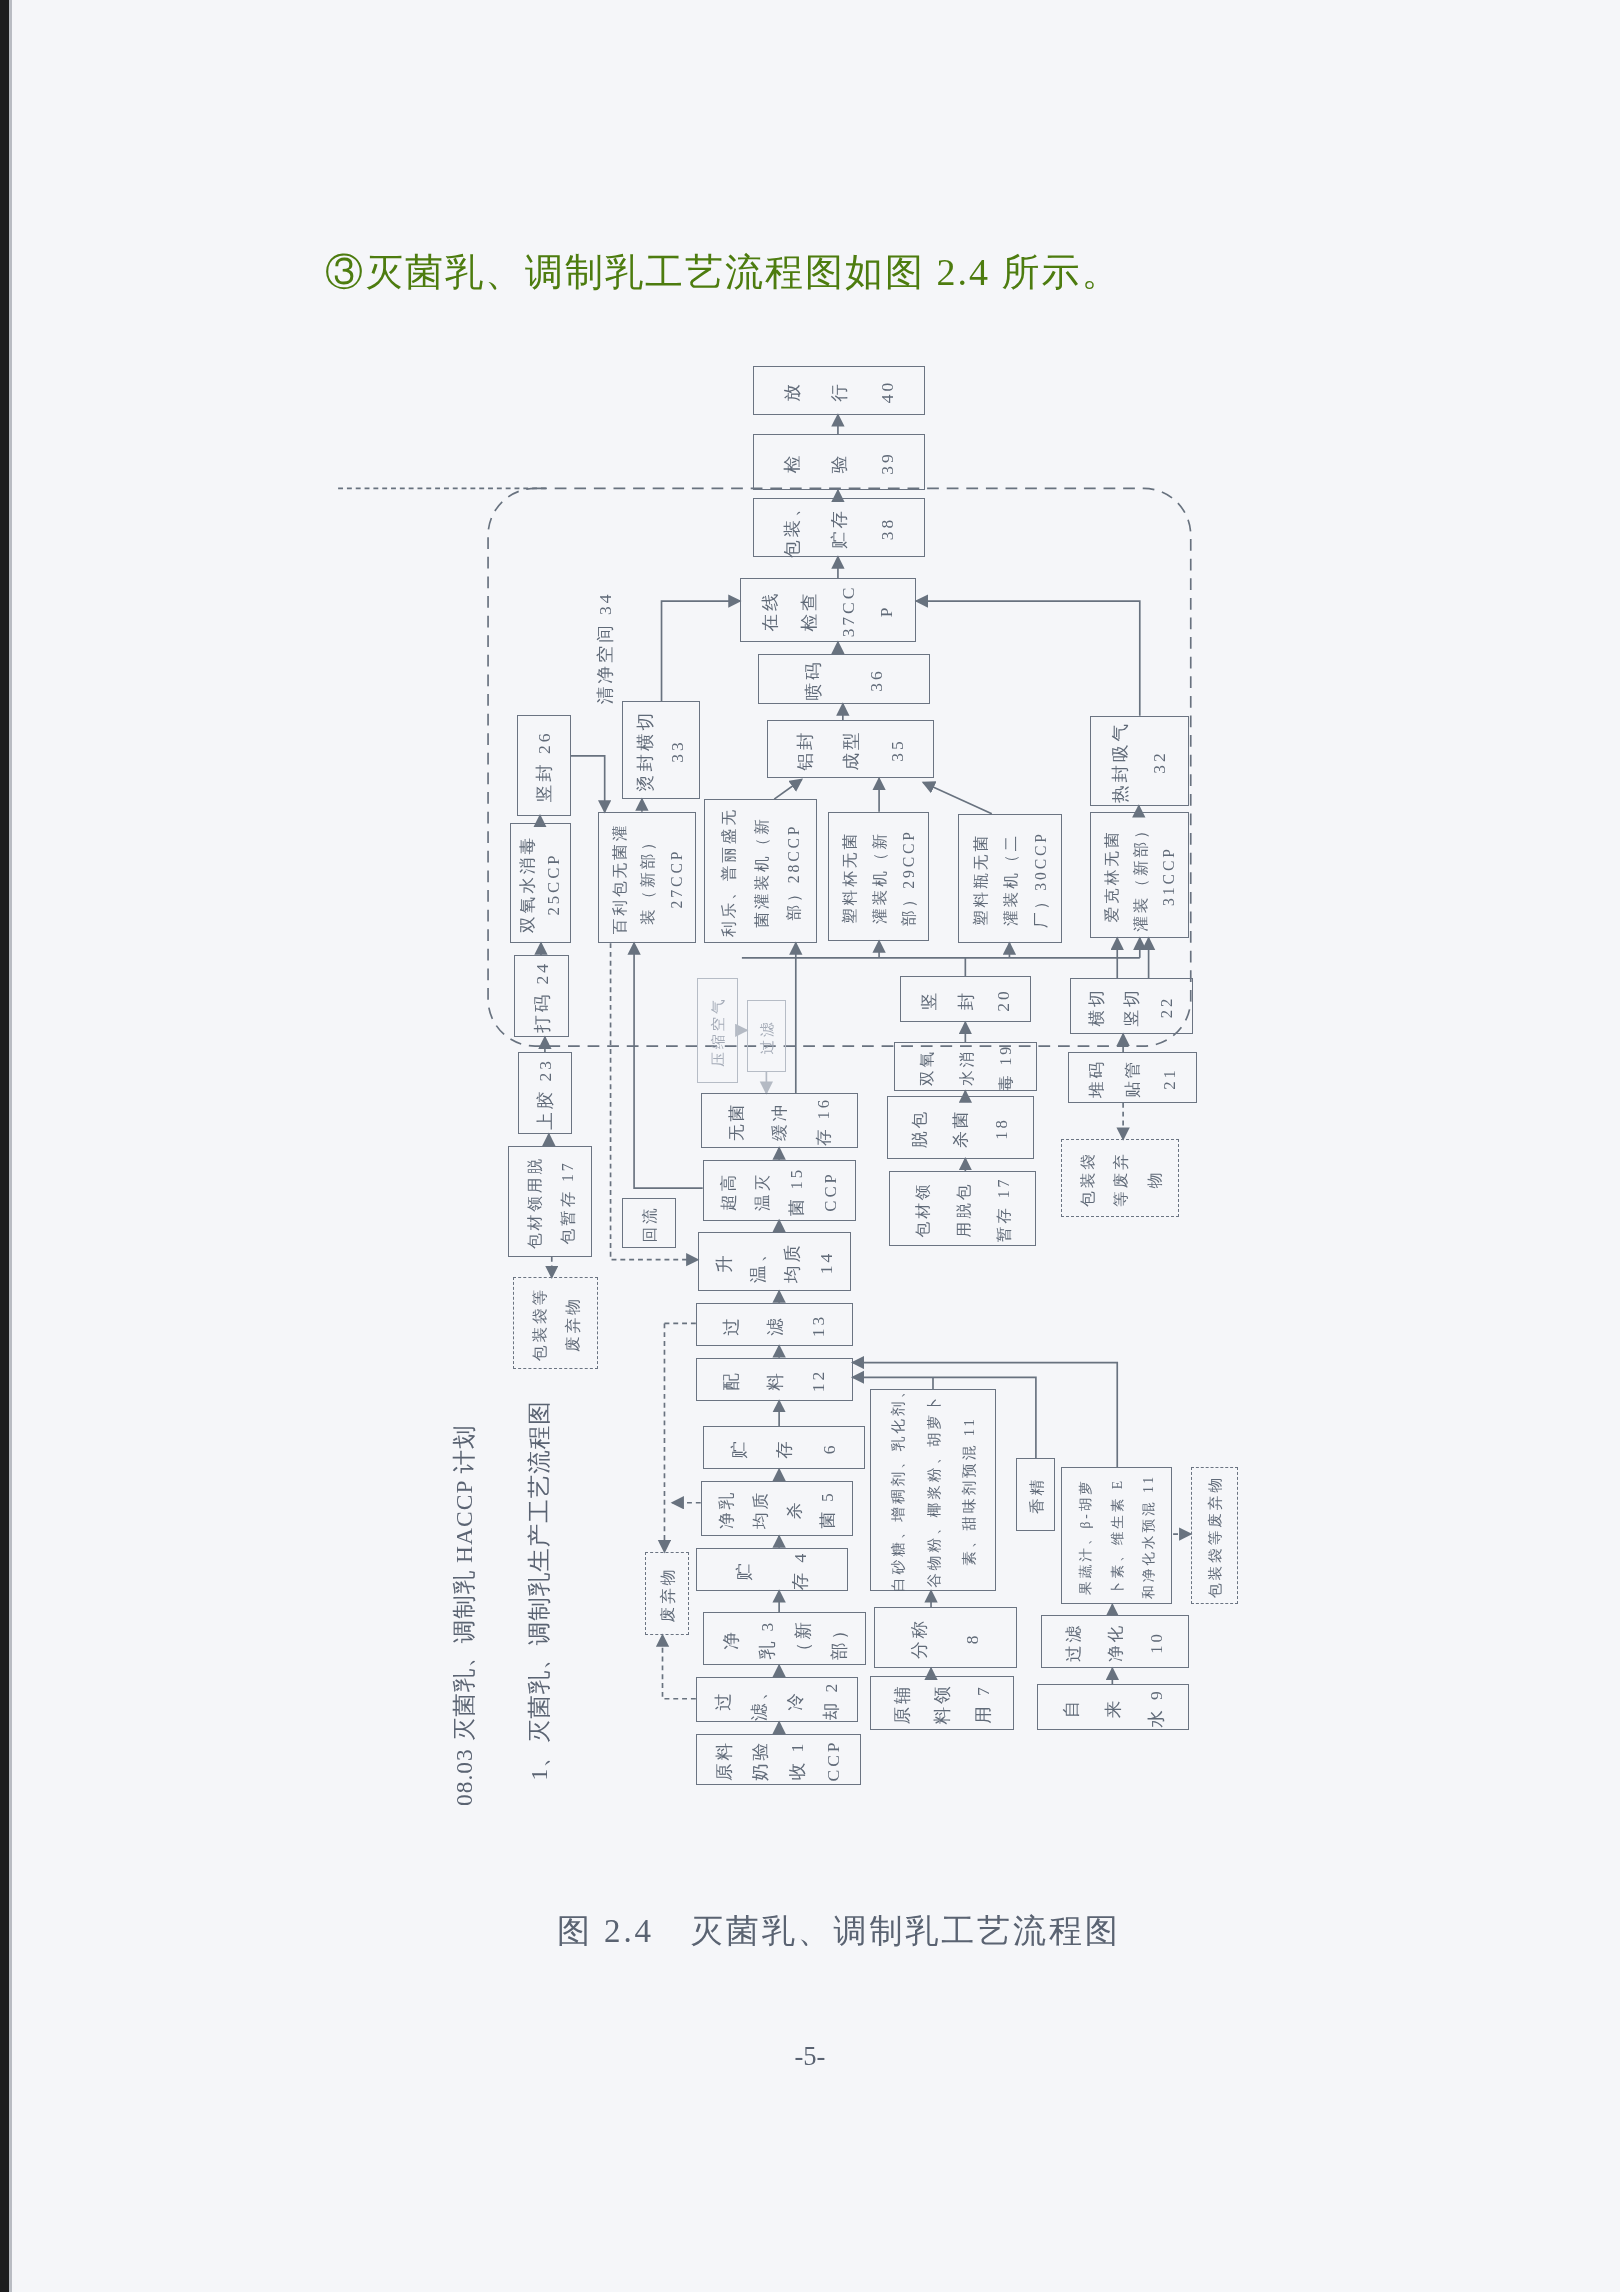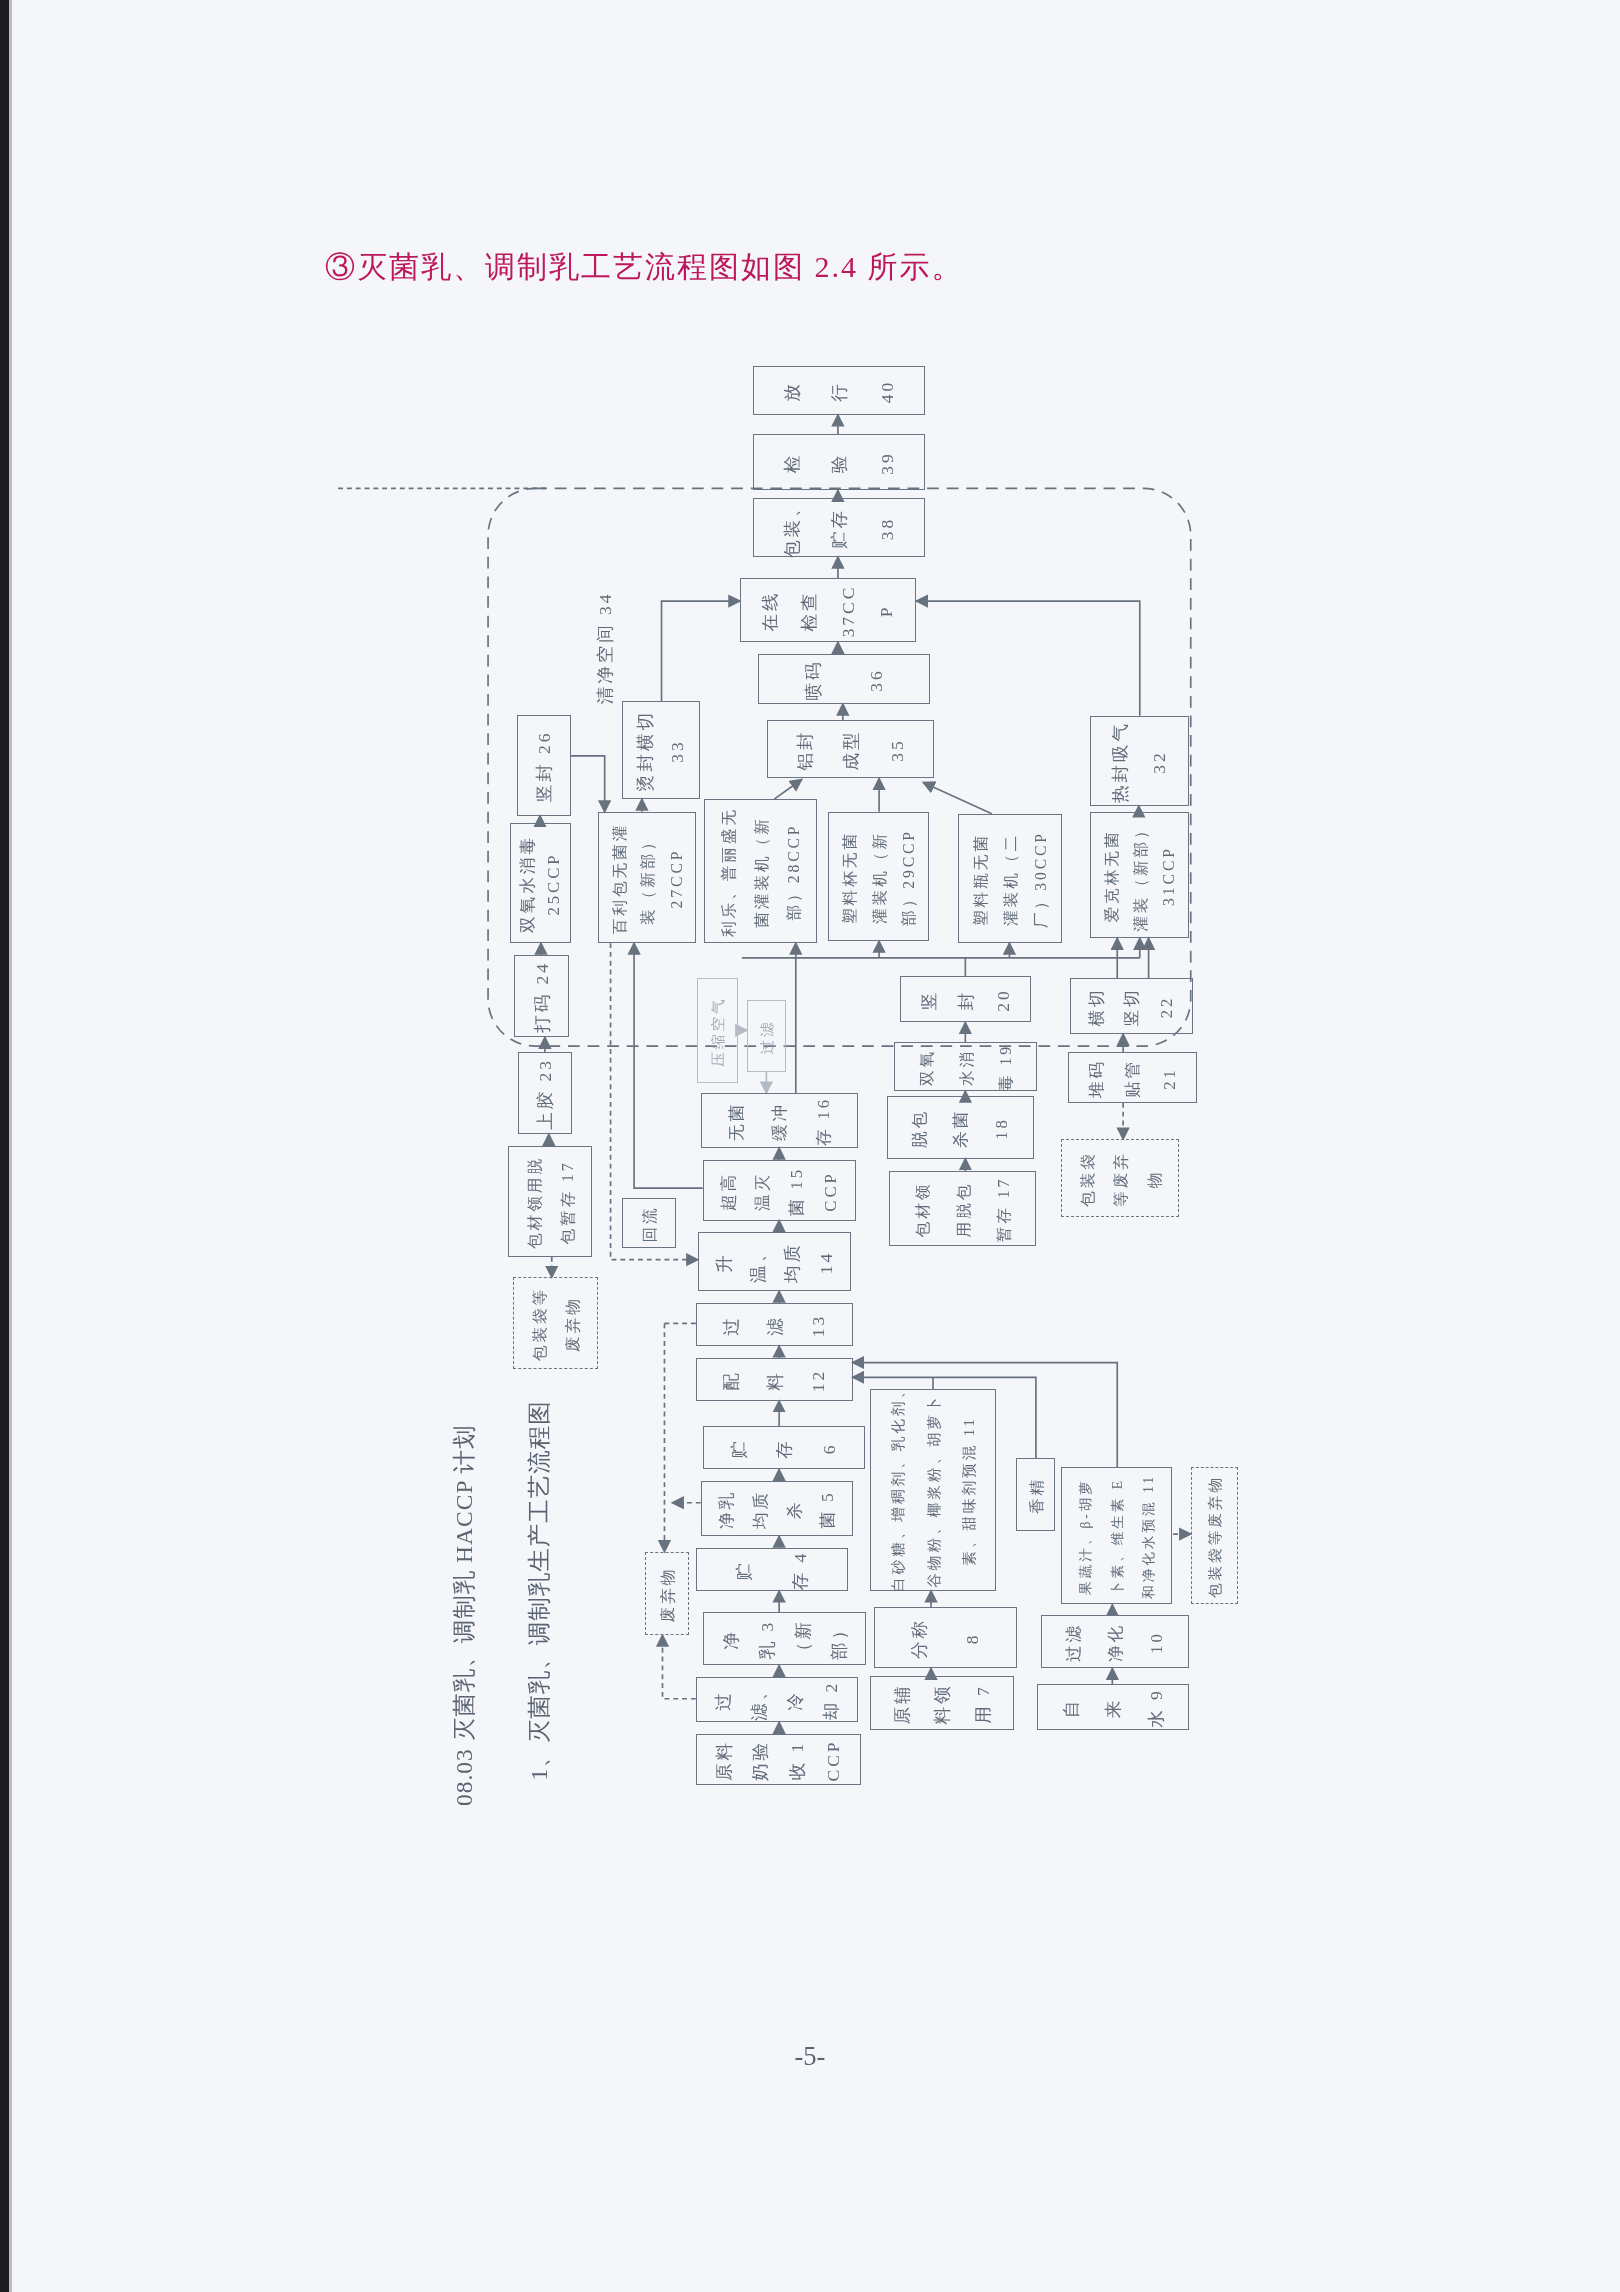--- a/index.html
+++ b/index.html
@@ -1,20 +1,20 @@
 <!DOCTYPE html>
 <html><head>
 <meta charset="utf-8">
 <style>
   html,body{margin:0;padding:0;background:#e8eaee;}
   #page{position:relative;width:1620px;height:2293px;background:#f5f6f9;overflow:hidden;
         font-family:"Liberation Serif", serif;color:#5d6674;}
   #scan-edge{position:absolute;left:0;top:0;width:8.8px;height:2293px;background:#1c1c1e;}
   #scan-edge2{position:absolute;left:8.8px;top:0;width:2.9px;height:2293px;background:#b9bcc3;}
-  #doc-title{position:absolute;left:325px;top:247px;font-size:30px;letter-spacing:2px;color:#be185d;white-space:nowrap;}
+  #doc-title{position:absolute;left:325px;top:247px;font-size:38px;letter-spacing:2px;color:#4d7c0f;white-space:nowrap;}
   #fig-caption{position:absolute;left:557px;top:1909px;font-size:33px;letter-spacing:2.9px;color:#5a6372;white-space:nowrap;}
   #page-number{position:absolute;left:810px;top:2041px;transform:translateX(-50%);font-size:26.5px;color:#5a6372;}
   #side-notes{position:absolute;left:453px;top:1370px;width:98px;height:436px;}
   #side-notes .rot{position:absolute;left:0;top:0;width:436px;height:98px;transform:translateY(436px) rotate(-90deg);
         transform-origin:0 0;display:flex;flex-direction:column;justify-content:space-between;}
   #side-notes .ln{font-size:23.5px;letter-spacing:1px;white-space:nowrap;color:#5a6372;line-height:1;}
   #side-notes .ln:last-child{padding-left:25.5px;}
   #flowchart{position:absolute;left:0;top:0;width:1620px;height:2293px;}
   #edge-layer{position:absolute;left:0;top:0;}
   .edge{fill:none;stroke:#68727f;stroke-width:1.7;}
@@ -443,15 +443,16 @@
           <div class="ln">水 9</div>
         </div>
       </div>
       <div class="node dashed" style="left: 1191px; top: 1467px; width: 47px; height: 137px;">
         <div class="rot" style="width: 137px; height: 47px; transform: translateY(137px) rotate(-90deg);">
           <div class="ln" style="font-size: 14.7px;">包装袋等废弃物</div>
         </div>
       </div>
     </div>
 
+  <div id="fig-caption">图 2.4　灭菌乳、调制乳工艺流程图</div>
   <div id="page-number">-5-</div>
 </div>
 
 
 </body></html>

